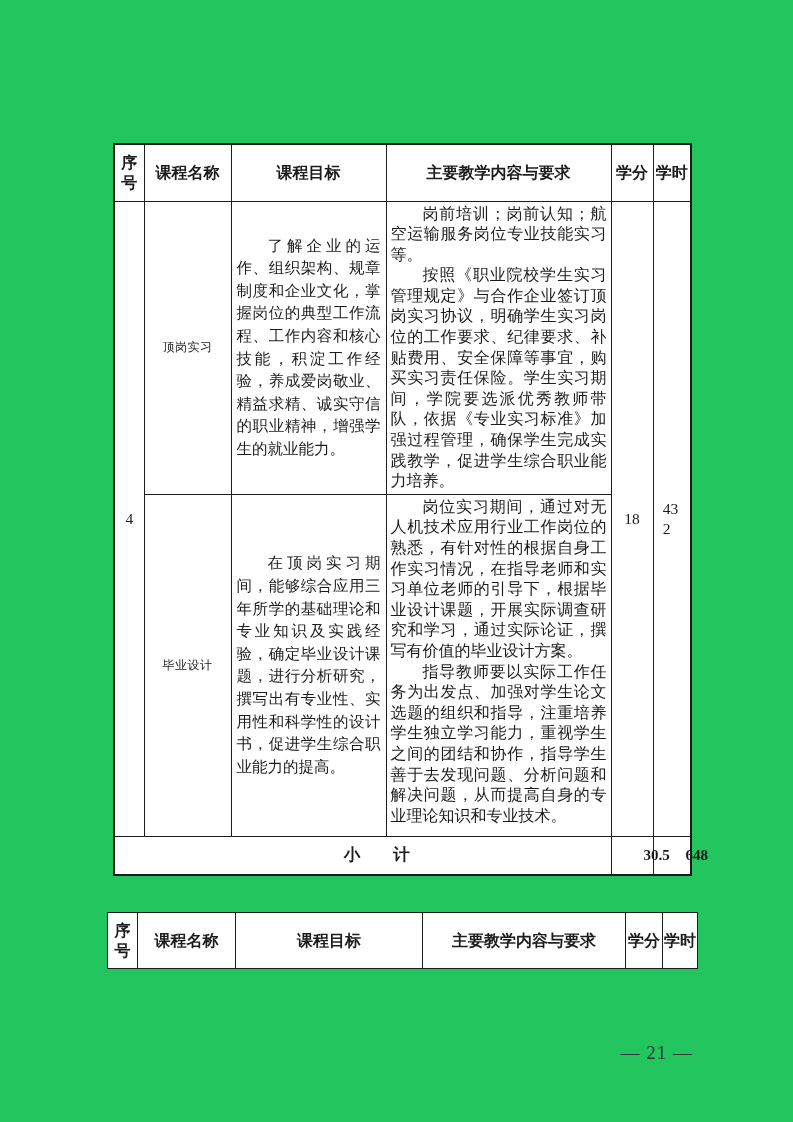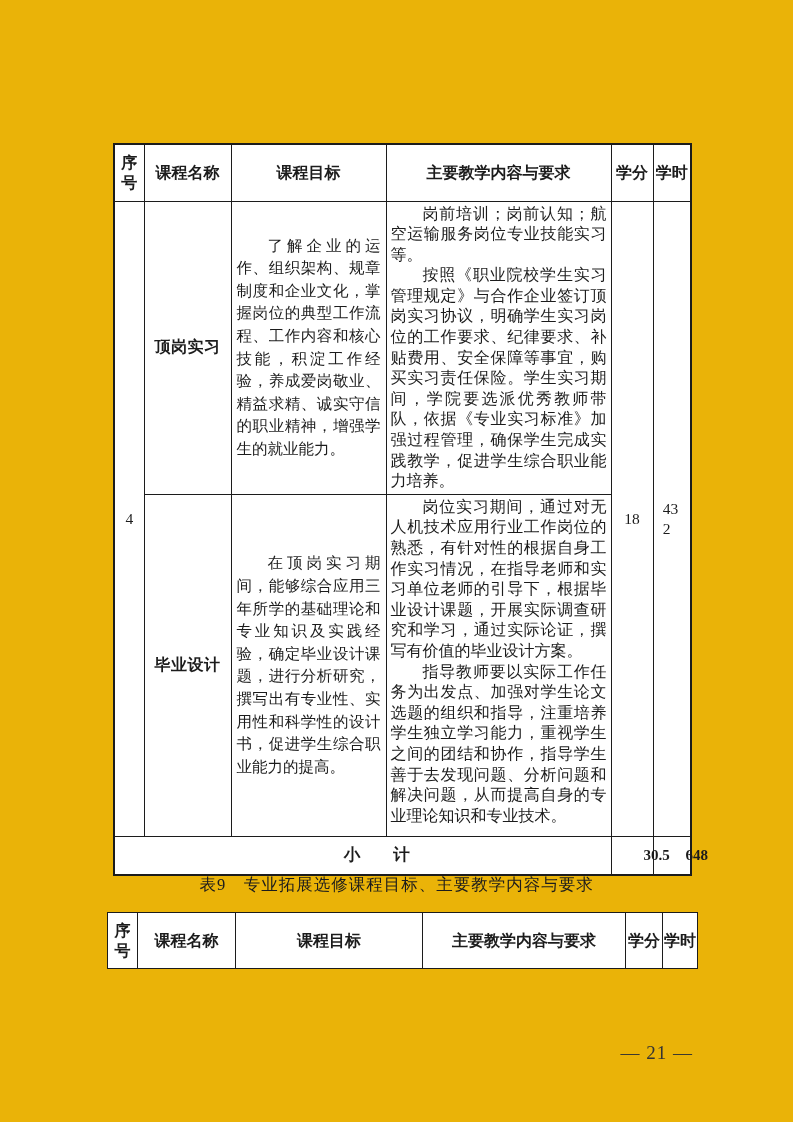--- a/index.html
+++ b/index.html
@@ -1,40 +1,40 @@
 <!DOCTYPE html>
 <html><head>
 <meta charset="utf-8">
 <style>
   html,body{margin:0;padding:0;background:#888;}
   .page{
     position:relative;
     width:793px;height:1122px;
-    background:#eab308;
+    background:#22c55e;
     font-family:"Liberation Serif","DejaVu Serif",serif;
     color:#1c1c1c;
     overflow:hidden;
   }
   table{border-collapse:collapse;table-layout:fixed;background:#fff;}
   #course-table{
     position:absolute;left:113px;top:143px;width:577px;
     border:2px solid #1c1c1c;
   }
   #ext-course-table{
     position:absolute;left:107px;top:912px;width:590px;
     border:1.5px solid #1c1c1c;
   }
   th,td{border:1px solid #1c1c1c;vertical-align:middle;padding:1px 4px;}
   th{
     font-weight:bold;font-size:16px;text-align:center;
     line-height:20px;padding:2px 1px;
   }
   .cell-no{text-align:center;font-size:15.5px;}
   .cell-course-name{
-    text-align:center;font-weight:bold;font-size:16px;letter-spacing:0.5px;
+    text-align:center;font-weight:normal;font-size:12px;letter-spacing:0.5px;
   }
   .cell-objective{
     font-size:15.5px;line-height:22.6px;text-align:justify;
     vertical-align:middle;padding:9px 5px;
   }
   .cell-objective p,.cell-content p{margin:0;text-indent:2em;}
   .cell-content{
     font-size:16px;line-height:20.6px;text-align:justify;
     vertical-align:top;padding:2px 4px;
   }
@@ -106,21 +106,20 @@
       </td>
     </tr>
     <tr class="row-subtotal">
       <td class="cell-subtotal-label" colspan="4">小　　计</td>
       <td class="cell-subtotal-num">30.5</td>
       <td class="cell-subtotal-num">648</td>
     </tr>
   </tbody>
     </table>
 
-  <div class="table-caption">表9　专业拓展选修课程目标、主要教学内容与要求</div>
 
   <table id="ext-course-table">
     <colgroup>
       <col style="width:30px">
         <col style="width:98px">
         <col style="width:187px">
       <col style="width:203px">
         <col style="width:37px">
         <col style="width:35px">
     </colgroup>

